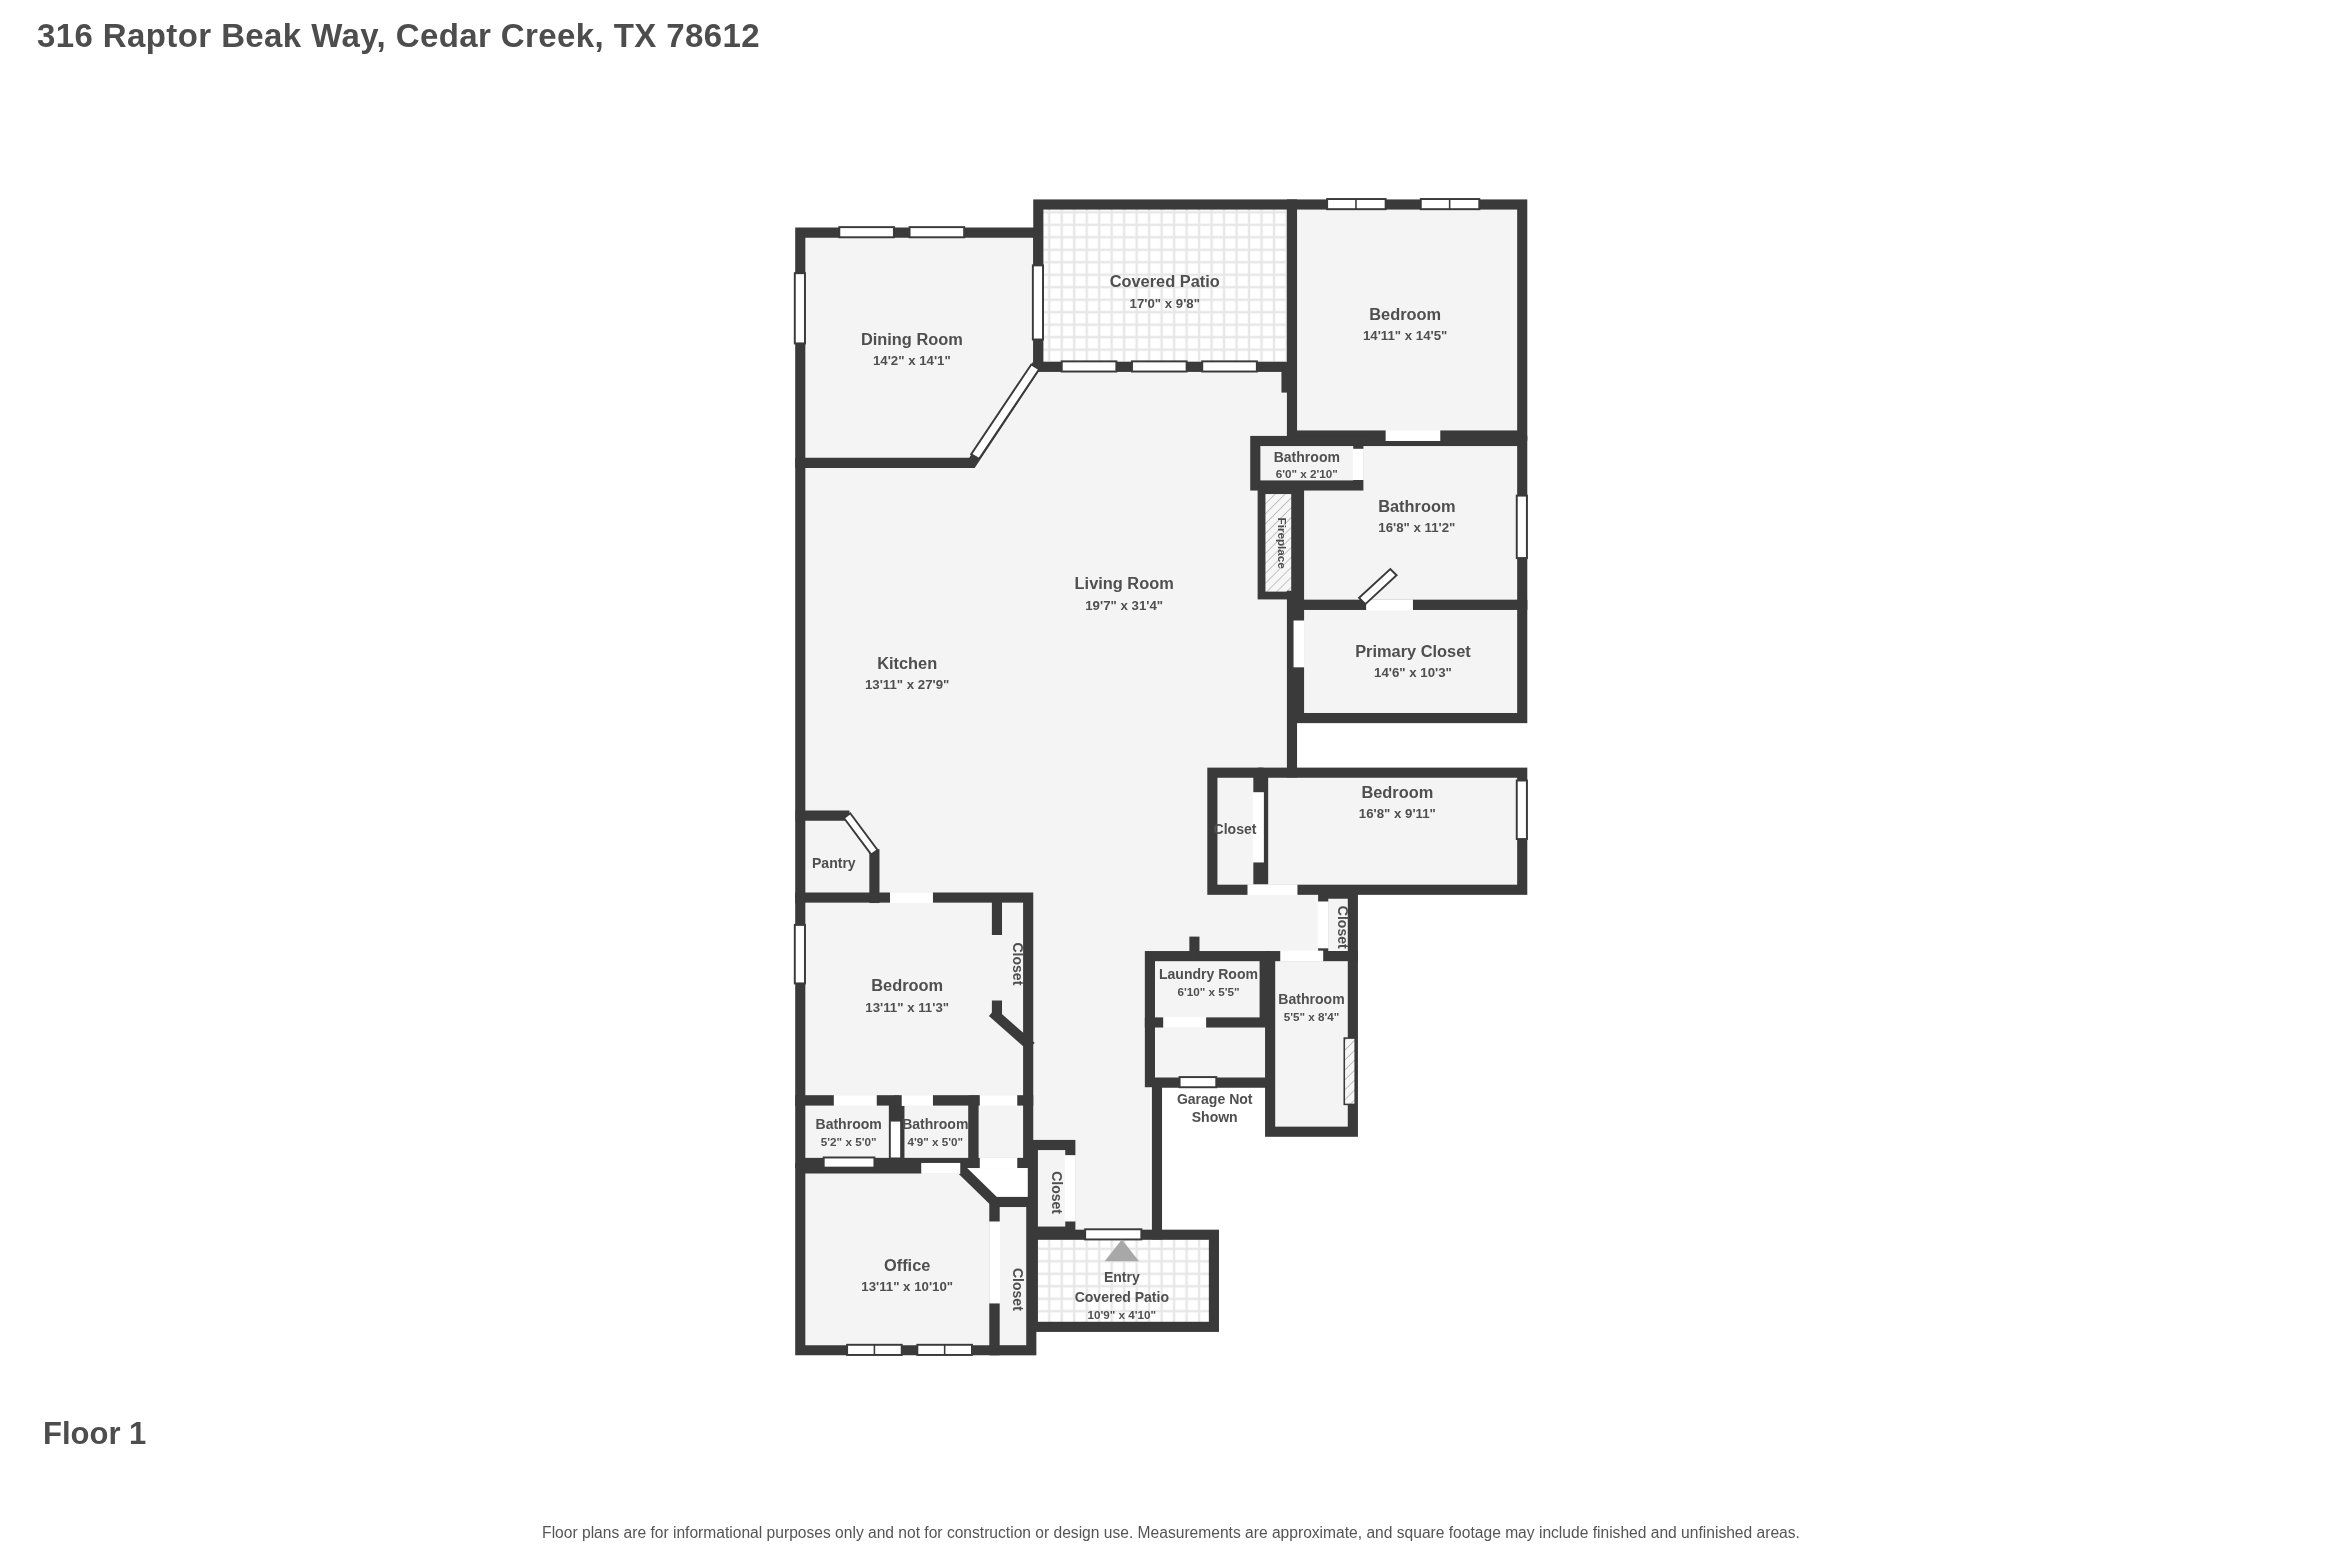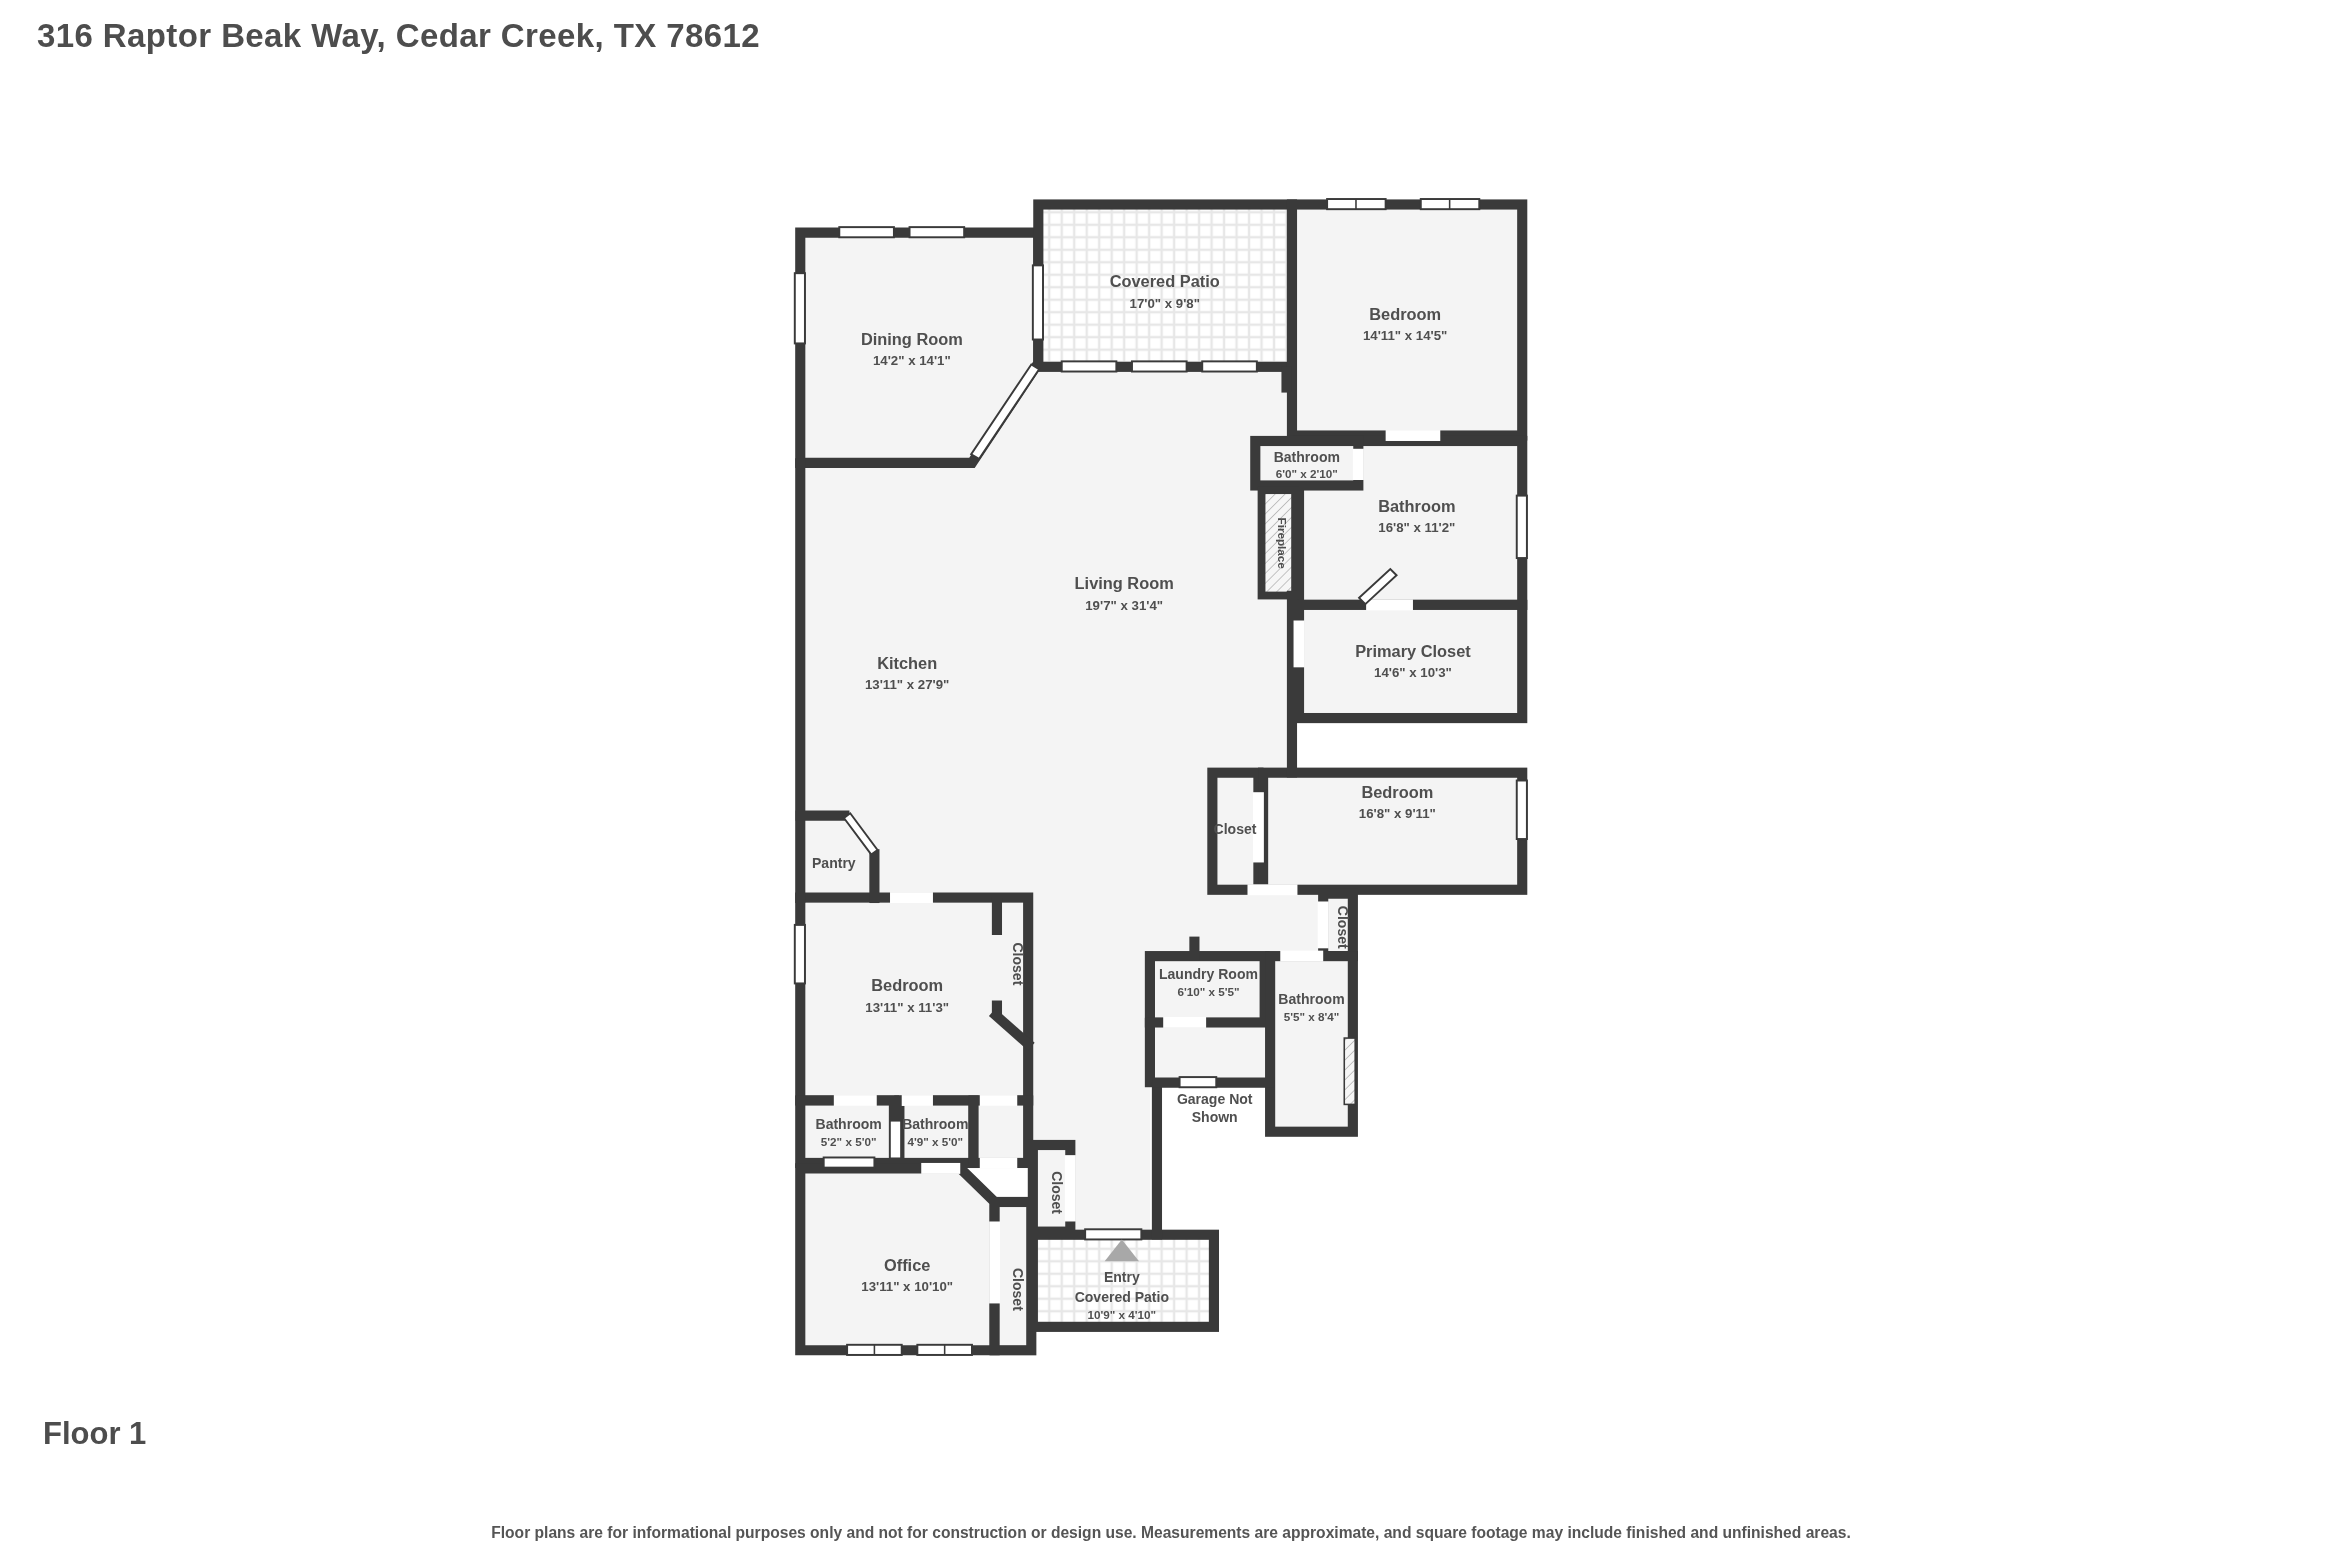--- a/index.html
+++ b/index.html
@@ -1,21 +1,21 @@
 <!DOCTYPE html>
 <html style="font-size:12.5px"><head>
 <meta charset="utf-8">
 <style>
   html,body{margin:0;padding:0;background:#ffffff;}
   .page{position:relative;width:2338px;height:1561px;background:#ffffff;overflow:hidden;
         font-family:"Liberation Sans","DejaVu Sans",sans-serif;}
   .page-title{position:absolute;left:37px;top:17px;font-size:33px;font-weight:bold;color:#4d4d4d;letter-spacing:0.4px;}
   .floor-label{position:absolute;left:43px;top:1416px;font-size:31px;font-weight:bold;color:#4d4d4d;}
   .disclaimer{position:absolute;left:0;top:1524px;width:2342px;text-align:center;
-              font-size:15.6px;font-weight:bold;color:#555555;}
+              font-size:15.6px;font-weight:normal;color:#555555;}
   svg{position:absolute;left:0;top:0;}
   .room{fill:#f4f4f4;stroke:#3a3a3a;stroke-width:13;stroke-linejoin:miter;}
   .open{fill:#f4f4f4;stroke:none;}
   .patio{fill:url(#tile);stroke:#3a3a3a;stroke-width:13;}
   .fp{fill:url(#hatch);stroke:#3a3a3a;stroke-width:10;}
   .wall{stroke:#3a3a3a;stroke-width:13;fill:none;}
   .win{fill:#ffffff;stroke:#3a3a3a;stroke-width:2.5;}
   .gap{fill:#ffffff;stroke:none;}
   .slab{fill:#ffffff;stroke:#3a3a3a;stroke-width:2.5;}
   .rn{font-size:21px;font-weight:bold;fill:#4f4f4f;text-anchor:middle;}

